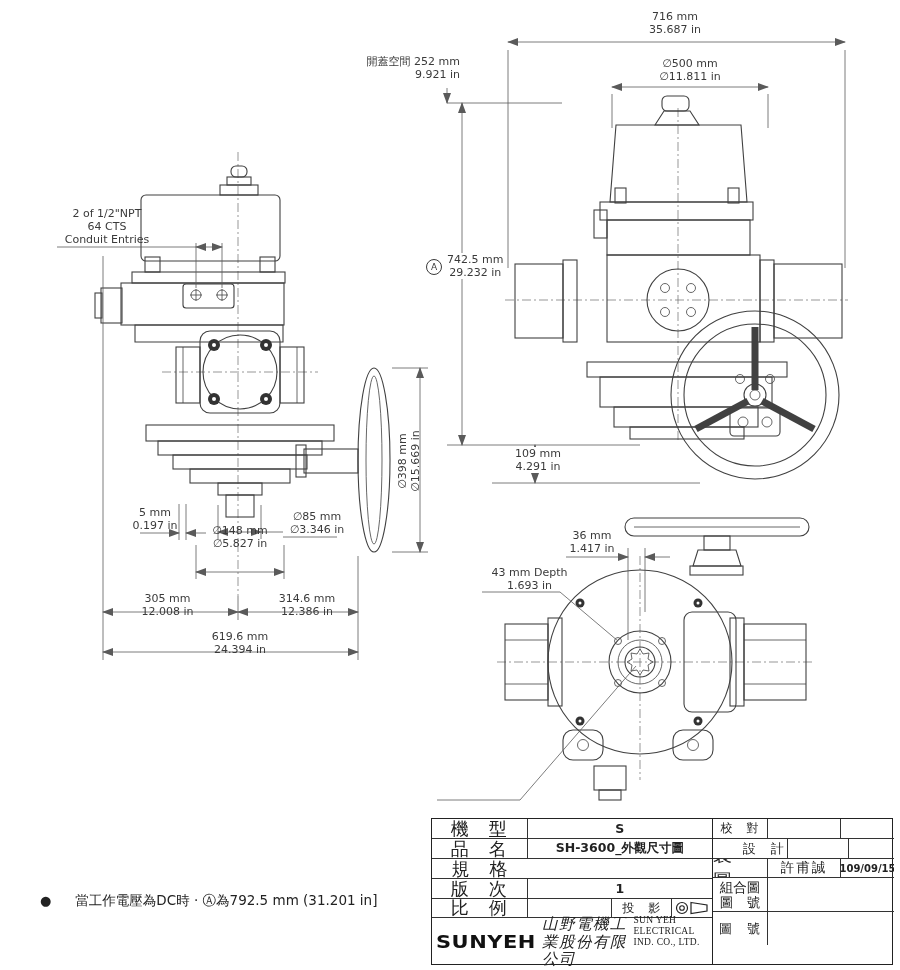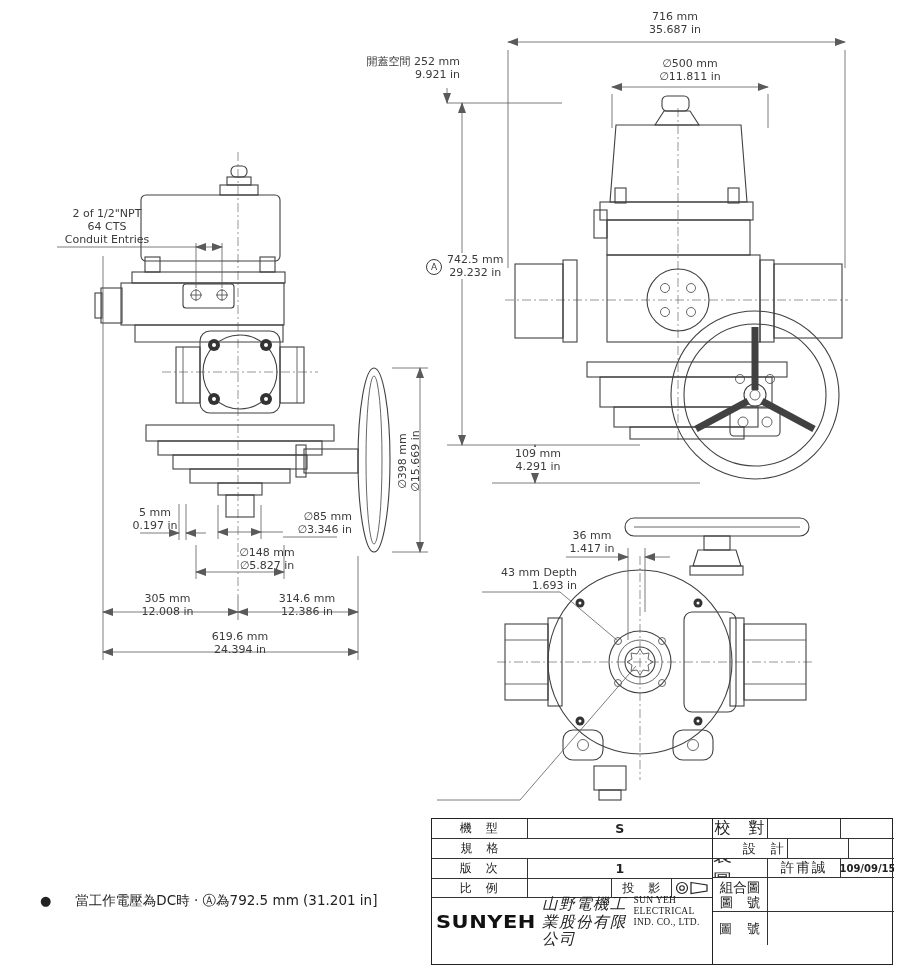--- a/index.html
+++ b/index.html
@@ -6,40 +6,40 @@
   body{width:900px;height:970px;position:relative;font-family:"DejaVu Sans",sans-serif;overflow:hidden;}
   #canvas{position:absolute;inset:0;width:900px;height:970px;background:#fff;}
   svg.draw{position:absolute;left:0;top:0;}
   .ol{fill:none;stroke:#414141;stroke-width:1.1;}
   .ol2{fill:none;stroke:#414141;stroke-width:0.8;}
   .dim{fill:none;stroke:#5a5a5a;stroke-width:0.8;}
   .cl{fill:none;stroke:#6a6a6a;stroke-width:0.7;stroke-dasharray:9 3 2 3;}
   .bolt{fill:#333;stroke:none;}
   .dim-label{position:absolute;font:11px/13px "DejaVu Sans",sans-serif;color:#3a3a3a;text-align:center;white-space:nowrap;}
   .dim-label div{white-space:nowrap;}
-  .left{text-align:right;}
+  .left{text-align:center;}
   .right{text-align:right;}
   .bgw{background:#fff;padding:0 2px;}
   .rot{transform:rotate(-90deg);transform-origin:center;}
   .indent{padding-left:34px;}
   .circ-a{display:inline-flex;align-items:center;justify-content:center;width:14px;height:14px;border:1px solid #3a3a3a;border-radius:50%;font-size:9px;flex:0 0 auto;margin-right:5px;margin-top:6px;background:#fff;}
   .flexrow{display:flex;align-items:flex-start;}
   
   .note{position:absolute;left:40px;top:891px;display:flex;align-items:flex-start;gap:24px;font:13.5px/18px "DejaVu Sans",sans-serif;color:#222;}
   .note .bullet{font-size:13px;margin-top:1px;}
   
   .tb{position:absolute;left:431px;top:818px;width:462px;height:147px;display:flex;border:1.6px solid #222;box-sizing:border-box;background:#fff;font-family:"Liberation Serif",serif;color:#222;}
   .tb *{box-sizing:border-box;}
   .tb-left{width:281px;display:flex;flex-direction:column;border-right:1.2px solid #222;}
   .tb-right{width:181px;display:flex;flex-direction:column;}
   .tb-row{display:flex;border-bottom:1px solid #333;}
   .tb-row:last-child{border-bottom:none;}
   .cell{display:flex;align-items:center;justify-content:center;border-right:1px solid #333;overflow:hidden;}
   .cell:last-child{border-right:none;}
-  .lab{font-size:12px;letter-spacing:1px;}
+  .lab{font-size:18px;letter-spacing:1px;}
   .val{font-family:"DejaVu Sans",sans-serif;font-weight:700;font-size:12.5px;}
   .h20{height:20px;}.h19{height:19px;}
   .draftname{font-size:13.5px;letter-spacing:2px;}
   .draftdate{font-family:"DejaVu Sans",sans-serif;font-weight:700;font-size:10px;}
   .lab2{flex-direction:column;line-height:15px;font-size:13.5px;justify-content:center;}
   .logo-row{height:47px;display:flex;align-items:center;}
   .sunyeh{font-family:"DejaVu Sans",sans-serif;font-weight:800;font-size:21px;letter-spacing:0.5px;transform:scaleY(0.82);padding:0 6px 0 4px;color:#111;}
   .company{display:flex;flex-direction:row;justify-content:center;line-height:1.15;}
   .company .zh{font-size:15.5px;letter-spacing:1.5px;font-style:italic;}
   .company .en{font-size:9.5px;letter-spacing:0.3px;}
@@ -301,21 +301,21 @@
   <div>∅15.669 in</div>
 </div>
 <div class="dim-label" style="left:130px;top:506px;width:50px;">
   <div>5 mm</div>
   <div>0.197 in</div>
 </div>
 <div class="dim-label left" style="left:282px;top:510px;width:70px;">
   <div>∅85 mm</div>
   <div>∅3.346 in</div>
 </div>
-<div class="dim-label" style="left:205px;top:546px;width:70px;margin-left:27px;">
+<div class="dim-label" style="left:205px;top:524px;width:70px;">
   <div>∅148 mm</div>
   <div>∅5.827 in</div>
 </div>
 <div class="dim-label" style="left:115px;top:592px;width:105px;">
   <div>305 mm</div>
   <div>12.008 in</div>
 </div>
 <div class="dim-label" style="left:252px;top:592px;width:110px;">
   <div>314.6 mm</div>
   <div>12.386 in</div>
@@ -336,20 +336,24 @@
 <div class="note">
   <span class="bullet">●</span>
   <span>當工作電壓為DC時 · Ⓐ為792.5 mm (31.201 in]</span>
 </div>
 
 <div class="tb">
   <div class="tb-left">
     <div class="tb-row h20">
       <div class="cell lab" style="width:96px;">機　型</div>
       <div class="cell val" style="width:185px;">S</div>
+    </div>
+    <div class="tb-row h20">
+      <div class="cell lab" style="width:96px;">品　名</div>
+      <div class="cell val" style="width:185px;">SH-3600_外觀尺寸圖</div>
     </div>
     <div class="tb-row h20">
       <div class="cell lab" style="width:96px;">規　格</div>
     </div>
     <div class="tb-row h20">
       <div class="cell lab" style="width:96px;">版　次</div>
       <div class="cell val" style="width:185px;">1</div>
     </div>
     <div class="tb-row h19">
       <div class="cell lab" style="width:96px;">比　例</div>
@@ -366,21 +370,21 @@
     <div class="tb-row logo-row">
       <div class="sunyeh">SUNYEH</div>
       <div class="company">
         <span class="zh">山野電機工業股份有限公司</span>
         <span class="en">SUN YEH ELECTRICAL IND. CO., LTD.</span>
       </div>
     </div>
   </div>
   <div class="tb-right">
     <div class="tb-row h20">
-      <div class="cell lab" style="width:55px;font-size:16px;">校　對</div>
+      <div class="cell lab" style="width:55px;font-size:12px;">校　對</div>
       <div class="cell val" style="width:73px;"></div>
       <div class="cell" style="width:53px;"></div>
     </div>
     <div class="tb-row h20">
       <div class="cell lab" style="width:55px;font-size:13px;margin-left:28px;">設　計</div>
       <div class="cell val" style="width:73px;"></div>
       <div class="cell" style="width:53px;"></div>
     </div>
     <div class="tb-row h19">
       <div class="cell lab" style="width:55px;font-size:19px;">製　圖</div>

